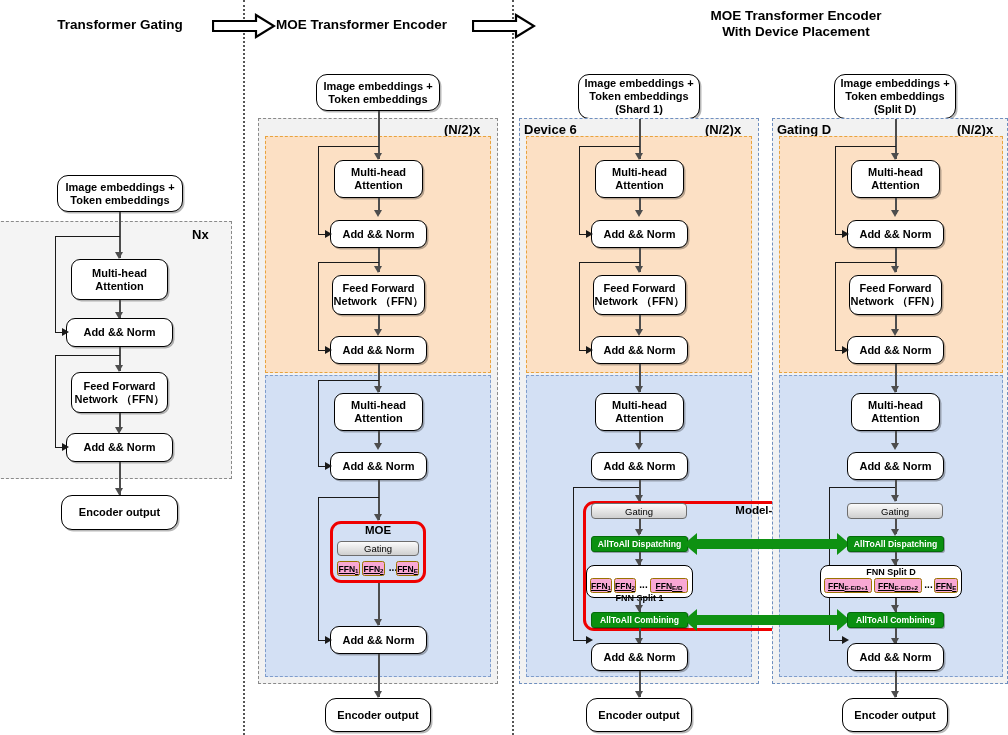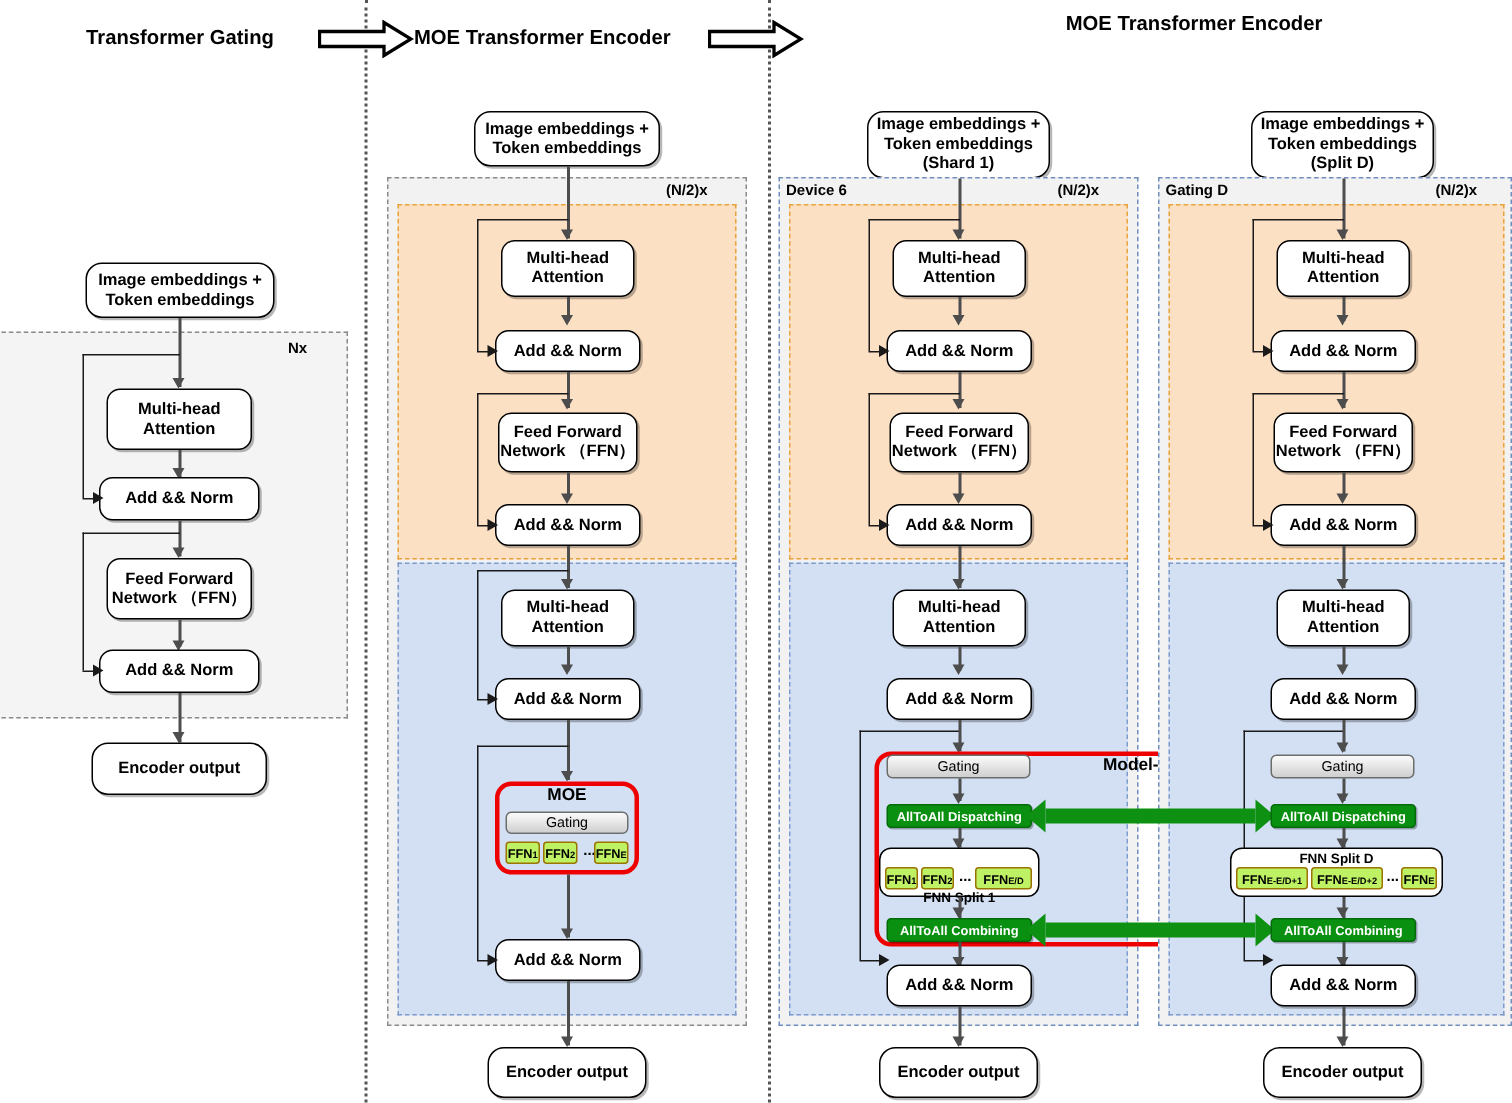--- a/index.html
+++ b/index.html
@@ -23,21 +23,21 @@
         text-align:center;font-size:11px;font-weight:bold;color:#000;line-height:13px;
         box-shadow:1.5px 1.5px 0 rgba(0,0,0,.28);}
   .node.round{border-radius:11px;}
 
   
   .region-nx{position:absolute;box-sizing:border-box;background:#f4f4f4;
              border:1.5px dashed #8a8a8a;}
   .region-dev{position:absolute;box-sizing:border-box;background:#f2f2f2;
               border:1.5px dashed #8a8a8a;}
   .region-dev.blue{border-color:#6f8fbf;}
-  .region-label{position:absolute;font-size:10px;font-weight:bold;color:#000;}
+  .region-label{position:absolute;font-size:13px;font-weight:bold;color:#000;}
 
   .band-orange{position:absolute;box-sizing:border-box;background:#fce0c4;
                border:1.3px dashed #e8a33d;}
   .band-blue{position:absolute;box-sizing:border-box;background:#d3e0f4;
              border:1.3px dashed #7e9ccb;}
 
   
   .vline{position:absolute;background:#4d4d4d;width:1.6px;}
   .hline{position:absolute;background:#1a1a1a;height:1.4px;}
   .vline-b{position:absolute;background:#1a1a1a;width:1.4px;}
@@ -52,24 +52,24 @@
   .moe-box{position:absolute;box-sizing:border-box;border:3px solid #ef0000;
            border-radius:11px;background:transparent;}
   .moe-title{position:absolute;font-size:11.5px;font-weight:bold;color:#000;text-align:center;}
 
   .gating{position:absolute;box-sizing:border-box;
           background:linear-gradient(#fbfbfb,#cfcfcf);
           border:1.2px solid #6d6d6d;border-radius:4px;
           display:flex;align-items:center;justify-content:center;
           font-size:9.5px;color:#000;}
 
-  .ffn{position:absolute;box-sizing:border-box;background:#bef264;
+  .ffn{position:absolute;box-sizing:border-box;background:#f9a8d4;
        border:1px solid #9a7300;border-radius:2.5px;
        display:flex;align-items:center;justify-content:center;
-       font-size:8.5px;font-weight:bold;color:#000;white-space:nowrap;}
+       font-size:8.5px;font-weight:bold;color:#000;white-space:nowrap;text-decoration:underline;}
   .ffn sub{font-size:6.2px;vertical-align:baseline;position:relative;top:2px;}
   .dots{position:absolute;font-size:10px;font-weight:bold;color:#000;text-align:center;}
 
   
   .split-box{position:absolute;box-sizing:border-box;background:#fff;
              border:1.3px solid #000;border-radius:8px;}
   .split-title{position:absolute;font-size:9px;font-weight:bold;color:#000;text-align:center;}
 
   
   .a2a{position:absolute;box-sizing:border-box;background:#0a9010;
@@ -101,20 +101,21 @@
 </svg>
 
 <div class="col-title" style="left:276px;top:17px;width:180px;text-align:left;">MOE Transformer Encoder</div>
 
 <svg class="block-arrow" style="left:472px;top:13px;" width="64" height="26" viewBox="0 0 64 26">
   <path d="M1 8 L44 8 L44 2 L62 13 L44 24 L44 18 L1 18 Z" fill="#ffffff" stroke="#000000" stroke-width="2.2" stroke-linejoin="miter"></path>
 </svg>
 
 <div class="col-title" style="left:606px;top:8px;width:380px;">
   <div>MOE Transformer Encoder</div>
+  <div>With Device Placement</div>
 </div>
 
 <div class="node round" style="left:57px;top:175px;width:126px;height:37px;flex-direction:column;">
   <span>Image embeddings +</span>
   <span>Token embeddings</span>
 </div>
 
 <div class="region-nx" style="left:-4px;top:221px;width:236px;height:258px;"></div>
 <div class="region-label" style="left:192px;top:227px;">Nx</div>
 

